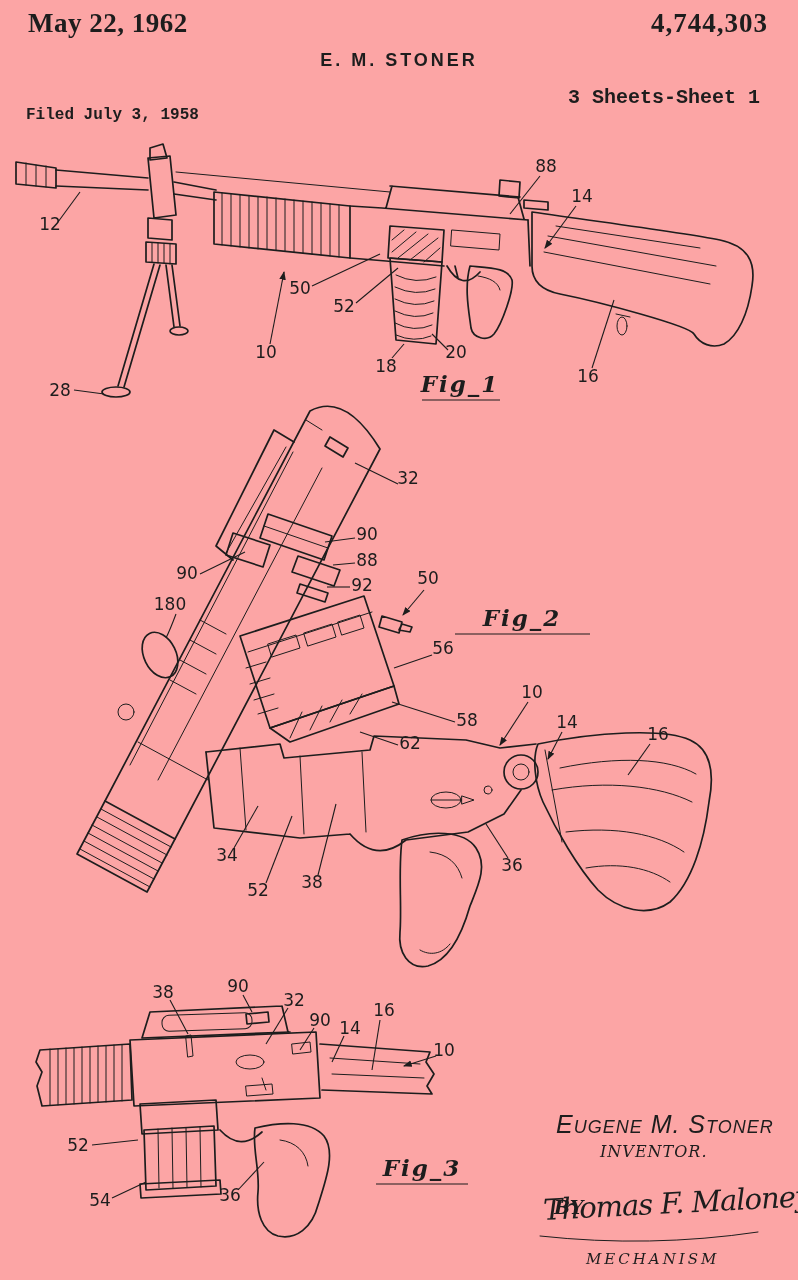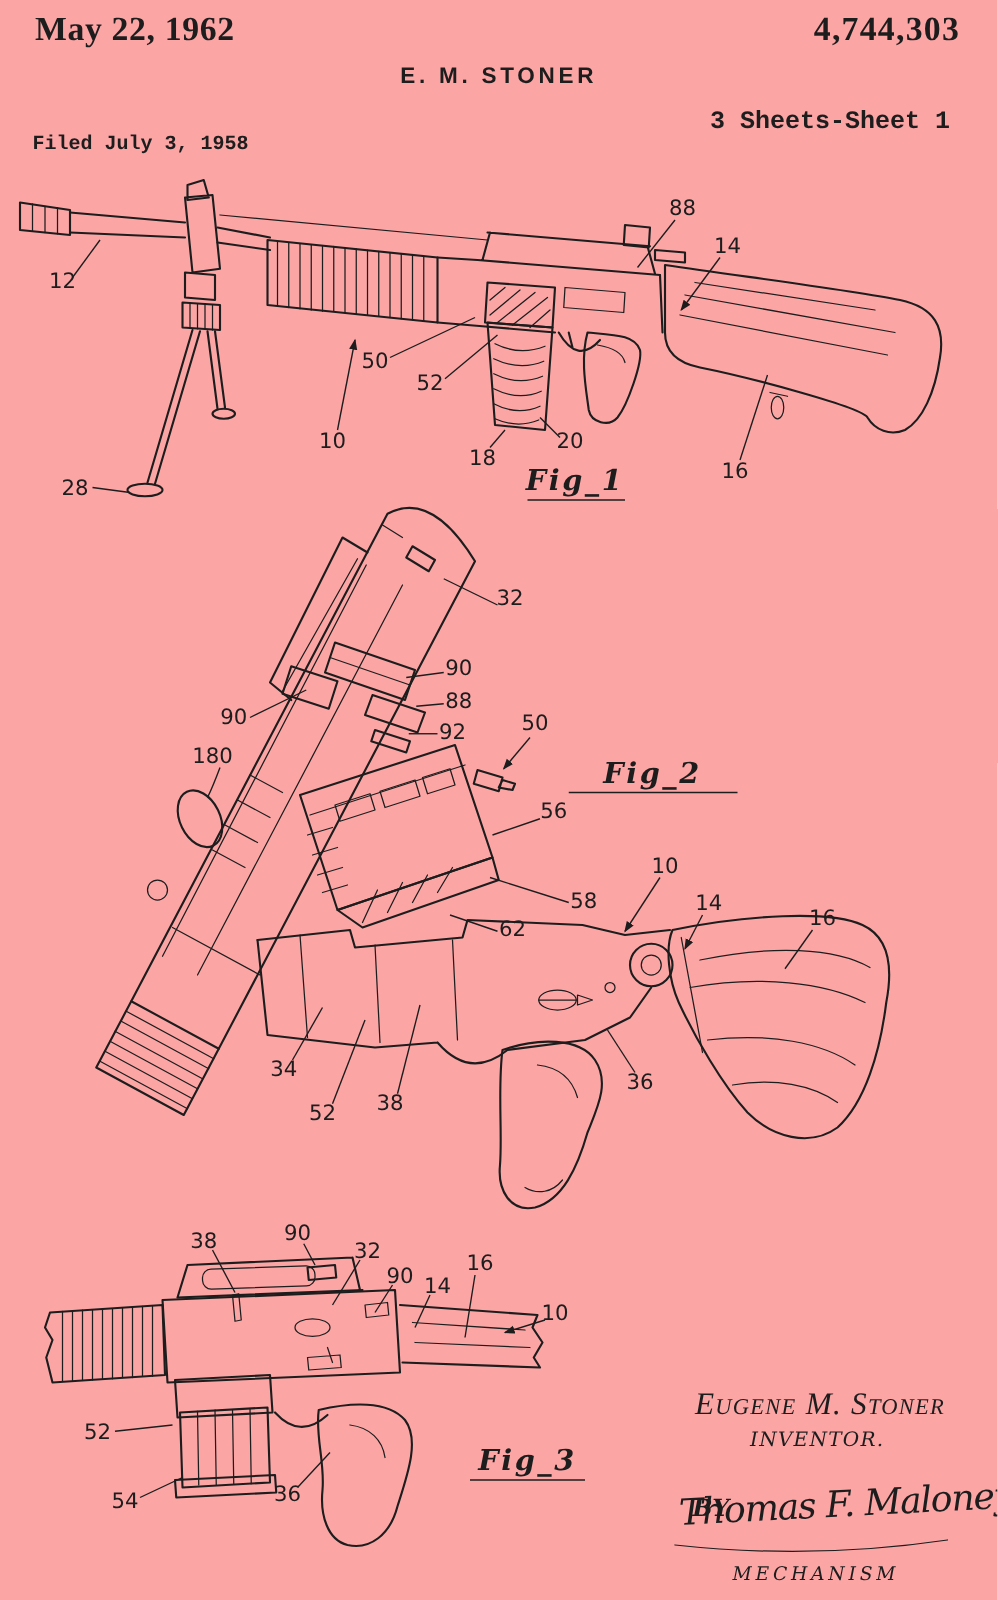--- a/index.html
+++ b/index.html
@@ -7,21 +7,21 @@
         font-family:"Liberation Serif", serif;color:#1d1d1d;margin:0 auto;}
   .abs{position:absolute;white-space:nowrap;}
   .h-date{left:28px;top:8px;font-size:27px;font-weight:bold;letter-spacing:.5px;}
   .h-num{right:30px;top:8px;font-size:27px;font-weight:bold;letter-spacing:1px;}
   .h-inventor{left:50%;top:14px;transform:translateX(-50%);
               font-family:Liberation Sans, sans-serif;font-weight:bold;font-size:18px;letter-spacing:3px;margin-top:36px;}
   .h-title{left:50%;top:50px;transform:translateX(-50%);
            font-family:"Liberation Mono",monospace;font-weight:bold;font-size:16px;letter-spacing:2px;}
   .h-filed{left:26px;top:86px;font-family:"Liberation Mono",monospace;font-weight:bold;font-size:16px;margin-top:20px;}
   .h-sheet{right:38px;top:86px;font-family:"Liberation Mono",monospace;font-weight:bold;font-size:20px;}
-  .sig-name{left:556px;top:1110px;font-family:Liberation Serif, serif;font-style:italic;
+  .sig-name{left:556px;top:1110px;font-family:Liberation Sans, sans-serif;font-style:italic;
             font-variant:small-caps;font-size:25px;letter-spacing:1px;}
   .sig-cap{left:600px;top:1142px;width:148px;font-family:"DejaVu Serif",serif;
            font-style:italic;font-size:16px;letter-spacing:1px;}
   .sig-by{left:510px;top:1196px;font-family:"DejaVu Serif",serif;font-style:italic;
           font-weight:bold;font-size:19px;margin-left:44px;}
   .sig-hand{left:543px;top:1186px;font-family:"DejaVu Serif",serif;font-style:italic;
             font-size:29px;transform:rotate(-3deg);letter-spacing:-1px;}
   .sig-att{left:586px;top:1250px;font-family:"DejaVu Serif",serif;font-style:italic;
            font-size:15px;letter-spacing:3px;}
   svg.sheet{position:absolute;left:0;top:0;}

